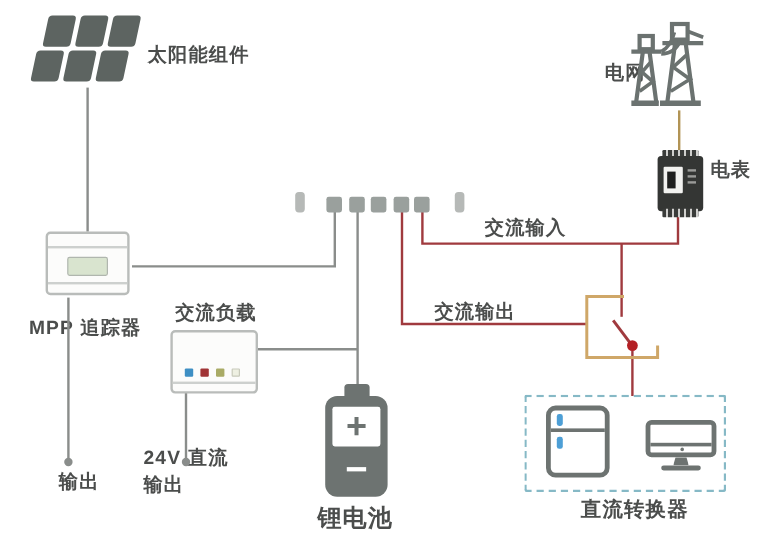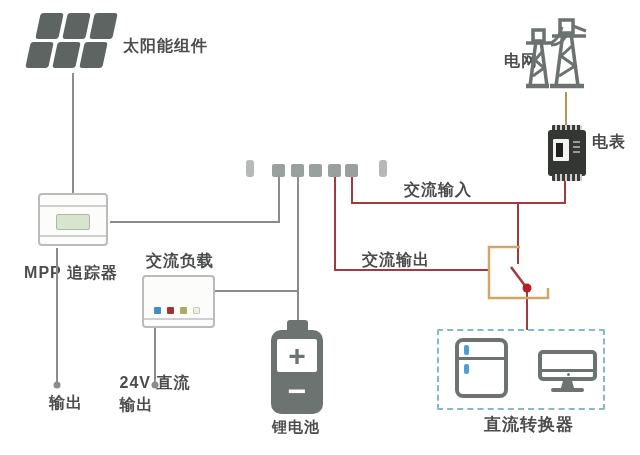--- a/index.html
+++ b/index.html
@@ -186,21 +186,21 @@
   <div class="lbl ctr two-line" style="left:155px;top:372px;">
     <div>24V 直流</div>
     <div>输出</div>
   </div>
 
   <div class="bat-cap"></div>
   <div class="bat-body">
     <div class="bat-window">+</div>
     <div class="bat-minus">−</div>
   </div>
-  <div class="lbl ctr" style="left:296px;top:418px;font-size:15px;">锂电池</div>
+  <div class="lbl ctr" style="left:296px;top:418px;font-size:20px;">锂电池</div>
 
   <div class="acload"></div>
   <div class="fridge">
     <div class="fridge-div"></div>
     <div class="handle h1"></div>
     <div class="handle h2"></div>
   </div>
   <div class="monitor">
     <div class="mon-strip"></div>
     <div class="mon-dot"></div>

